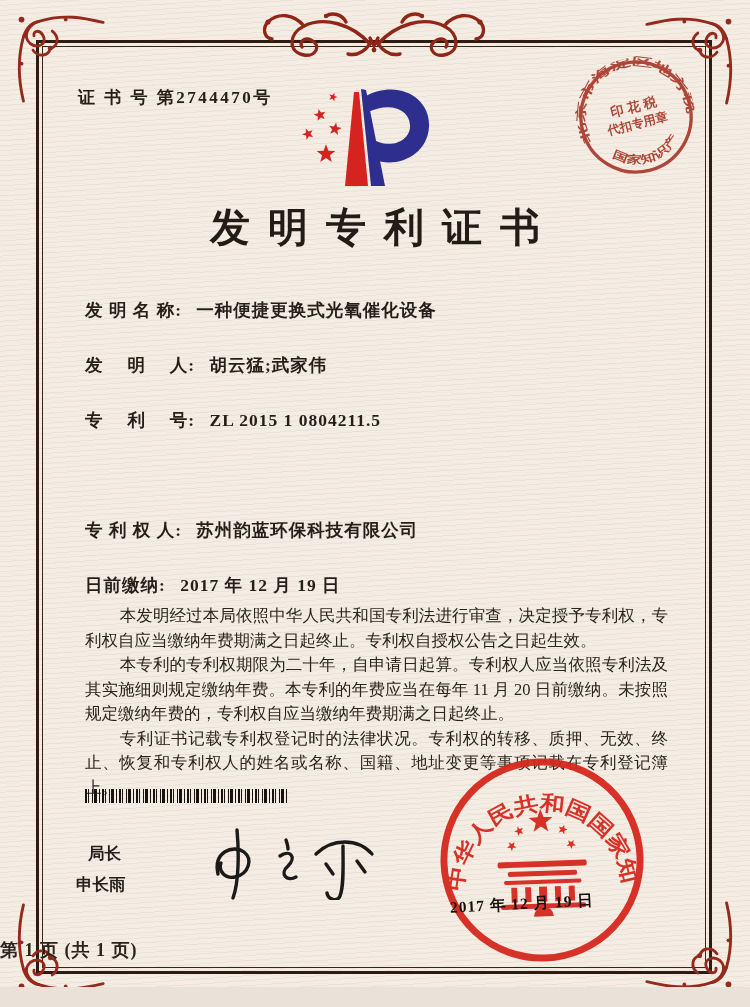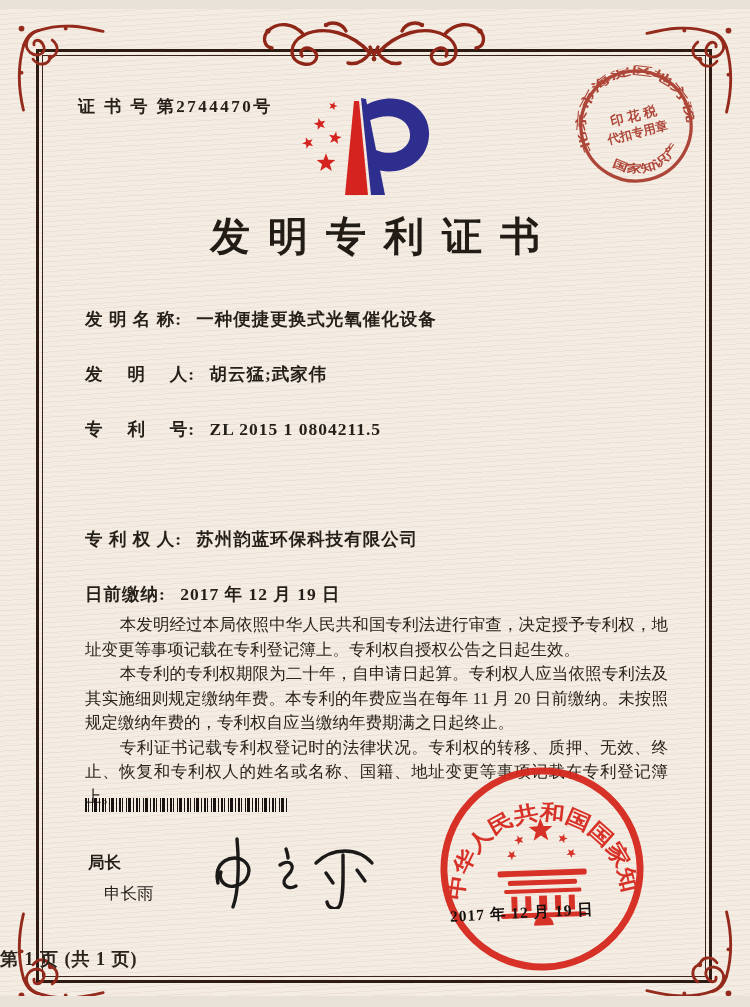--- a/index.html
+++ b/index.html
@@ -1,19 +1,19 @@
 <!DOCTYPE html>
 <html><head>
 <meta charset="utf-8">
 <style>
   html,body{margin:0;padding:0;background:#e9e2d8;}
   .page{
     position:relative;
     width:750px;height:987px;
-    margin:9px auto;
+    margin:0 auto;
     background:#f4ede4;
     overflow:hidden;
     font-family:"Liberation Serif","DejaVu Serif",serif;
     color:#241f1a;
   }
   .texture{
     position:absolute;inset:0;
     background:
       repeating-linear-gradient(176deg,
         rgba(214,166,156,0.16) 0px, rgba(214,166,156,0.16) 1px,
@@ -59,21 +59,21 @@
   .barcode{
     position:absolute;left:85px;top:789px;width:204px;height:14px;
     background:repeating-linear-gradient(90deg,
       #171310 0px,#171310 2px, rgba(0,0,0,0) 2px, rgba(0,0,0,0) 3px,
       #171310 3px,#171310 4px, rgba(0,0,0,0) 4px, rgba(0,0,0,0) 7px,
       #171310 7px,#171310 8px, rgba(0,0,0,0) 8px, rgba(0,0,0,0) 9px,
       #171310 9px,#171310 12px, rgba(0,0,0,0) 12px, rgba(0,0,0,0) 14px,
       #171310 14px,#171310 15px, rgba(0,0,0,0) 15px, rgba(0,0,0,0) 17px);
   }
   .signer-title{position:absolute;left:88px;top:843px;font-size:16.5px;font-weight:700;font-family:"Liberation Sans","DejaVu Sans",sans-serif;}
-  .signer-name{position:absolute;left:104px;top:874px;font-size:16.5px;font-weight:400;font-family:"Liberation Sans","DejaVu Sans",sans-serif;}
+  .signer-name{position:absolute;left:76px;top:874px;font-size:16.5px;font-weight:700;font-family:"Liberation Sans","DejaVu Sans",sans-serif;}
   .signature{position:absolute;left:200px;top:824px;width:196px;height:76px;}
   .tax-stamp{position:absolute;left:577px;top:58px;width:118px;height:118px;transform:rotate(-14deg);opacity:0.92;}
   .seal{position:absolute;left:438px;top:756px;width:208px;height:208px;transform:rotate(-2deg);opacity:0.95;}
   .seal-date{
     position:absolute;left:450px;top:893px;width:180px;
     font-size:15.5px;font-weight:700;color:#14100d;letter-spacing:1px;
     transform:rotate(-3deg);white-space:nowrap;z-index:5;
   }
   .footer{
     position:absolute;left:0;right:0;top:938px;
@@ -229,21 +229,21 @@
   <div class="field-row" style="top:518px;">
     <span class="field-label">专 利 权 人:</span>
     <span class="field-value">苏州韵蓝环保科技有限公司</span>
   </div>
   <div class="field-row" style="top:573px;">
     <span class="field-label">日前缴纳:</span>
     <span class="field-value">2017 年 12 月 19 日</span>
   </div>
 
   <div class="body-text">
-    <p>本发明经过本局依照中华人民共和国专利法进行审查，决定授予专利权，地址变更等事项记载在专利登记簿上。专利权自授权公告之日起生效。</p>
+    <p>本发明经过本局依照中华人民共和国专利法进行审查，决定授予专利权，专利权自应当缴纳年费期满之日起终止。专利权自授权公告之日起生效。</p>
     <p>本专利的专利权期限为二十年，自申请日起算。专利权人应当依照专利法及其实施细则规定缴纳年费。本专利的年费应当在每年 11 月 20 日前缴纳。未按照规定缴纳年费的，专利权自应当缴纳年费期满之日起终止。</p>
     <p>专利证书记载专利权登记时的法律状况。专利权的转移、质押、无效、终止、恢复和专利权人的姓名或名称、国籍、地址变更等事项记载在专利登记簿上。</p>
   </div>
 
   <div class="barcode"></div>
 
   <div class="signer-title">局长</div>
   <div class="signer-name">申长雨</div>
 
   <svg class="signature" viewBox="0 0 196 76">

